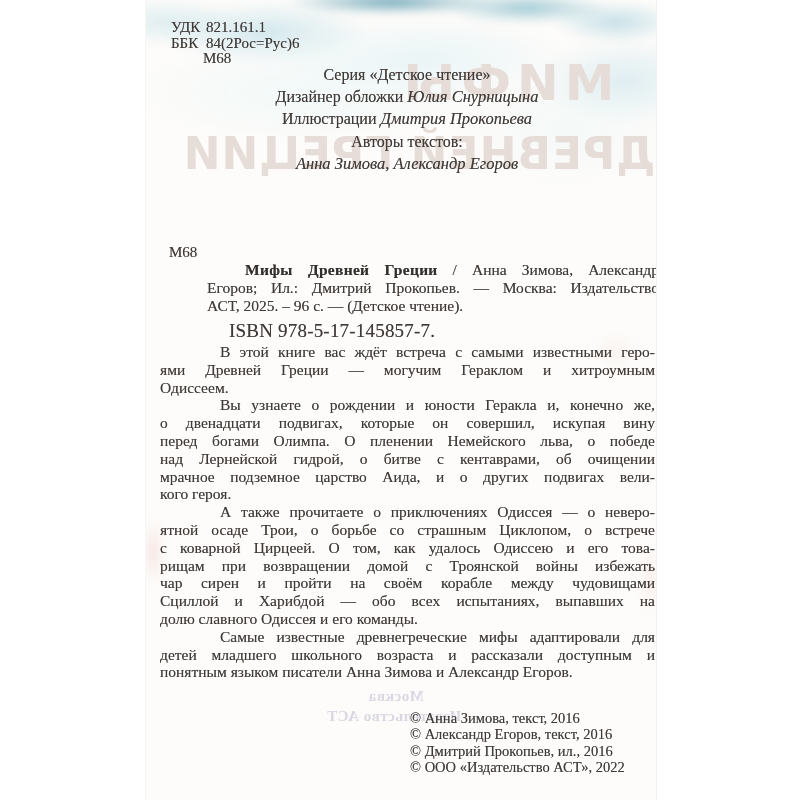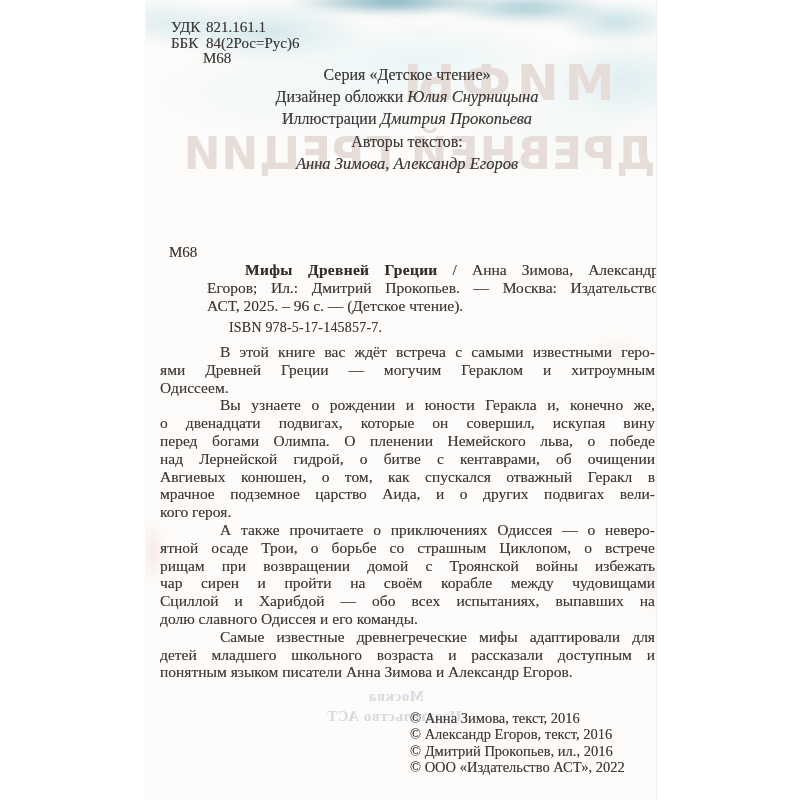--- a/index.html
+++ b/index.html
@@ -71,21 +71,21 @@
   .header-block{position:absolute;left:14px;top:64px;width:494px;text-align:center;font-size:16px;line-height:22.2px;}
   .header-block i{font-size:16.5px;}
 
   .margin-code{position:absolute;left:23px;top:244px;font-size:15px;}
 
   .catalog{position:absolute;left:45px;top:261px;width:452px;font-size:15.5px;line-height:18px;margin-left:16px;}
   .catalog .jl{text-align:justify;text-align-last:justify;height:18px;}
   .catalog .l1{text-indent:38px;}
   .catalog b{color:#332f2c;letter-spacing:0.3px;}
 
-  .isbn{position:absolute;left:83px;top:320px;font-size:14px;letter-spacing:0.2px;}
+  .isbn{position:absolute;left:83px;top:320px;font-size:19px;letter-spacing:0.2px;}
 
   .annotation{position:absolute;left:14px;top:343px;width:495px;font-size:15.5px;}
   .bline{height:17.8px;line-height:17.8px;text-align:justify;text-align-last:justify;}
   .bline.end{text-align-last:left;}
   .bline.ind{text-indent:60px;font-family:Liberation Serif, serif;}
 
   .copyrights{position:absolute;left:264px;top:698px;font-size:14.5px;line-height:16.3px;white-space:nowrap;margin-top:12px;}
 
   .txt-soft{text-shadow:0 0 0.4px rgba(63,58,55,0.55);}
 </style>
@@ -140,25 +140,25 @@
     <div class="isbn txt-soft">ISBN 978-5-17-145857-7.</div>
 
     <div class="annotation txt-soft">
         <div class="bline ind">В этой книге вас ждёт встреча с самыми известными геро-</div>
         <div class="bline">ями Древней Греции — могучим Гераклом и хитроумным</div>
         <div class="bline end">Одиссеем.</div>
         <div class="bline ind">Вы узнаете о рождении и юности Геракла и, конечно же,</div>
         <div class="bline">о двенадцати подвигах, которые он совершил, искупая вину</div>
         <div class="bline">перед богами Олимпа. О пленении Немейского льва, о победе</div>
         <div class="bline">над Лернейской гидрой, о битве с кентаврами, об очищении</div>
-        <div class="bline">Авгиевых конюшен, о том, как спускался отважный Геракл в</div>
         <div class="bline">мрачное подземное царство Аида, и о других подвигах вели-</div>
         <div class="bline end">кого героя.</div>
         <div class="bline ind">А также прочитаете о приключениях Одиссея — о неверо-</div>
         <div class="bline">ятной осаде Трои, о борьбе со страшным Циклопом, о встрече</div>
+        <div class="bline">с коварной Цирцеей. О том, как удалось Одиссею и его това-</div>
         <div class="bline">рищам при возвращении домой с Троянской войны избежать</div>
         <div class="bline">чар сирен и пройти на своём корабле между чудовищами</div>
         <div class="bline">Сциллой и Харибдой — обо всех испытаниях, выпавших на</div>
         <div class="bline end">долю славного Одиссея и его команды.</div>
         <div class="bline ind">Самые известные древнегреческие мифы адаптировали для</div>
         <div class="bline">детей младшего школьного возраста и рассказали доступным и</div>
         <div class="bline end">понятным языком писатели Анна Зимова и Александр Егоров.</div>
       </div>
 
     <div class="copyrights txt-soft">

